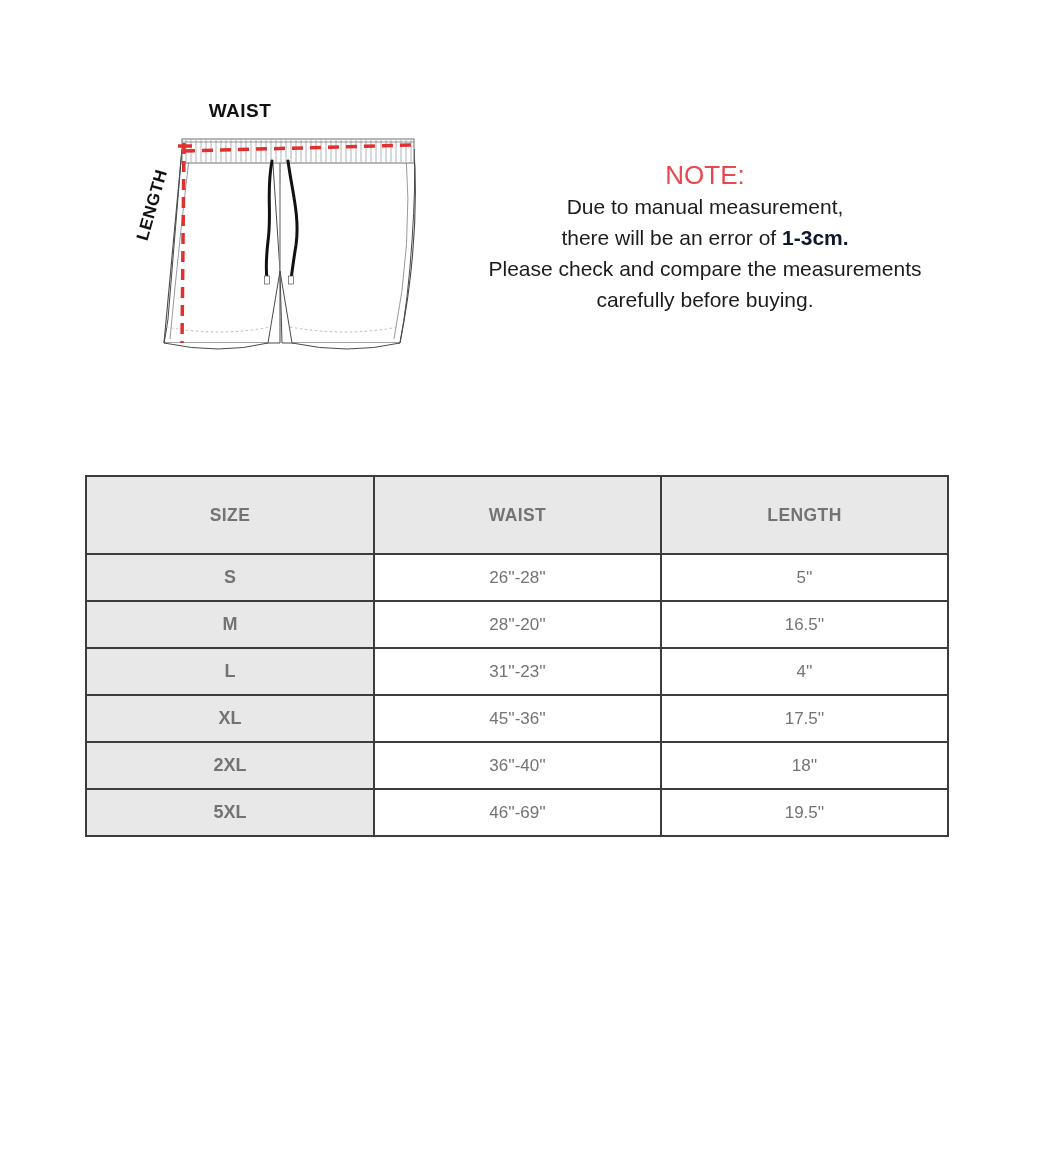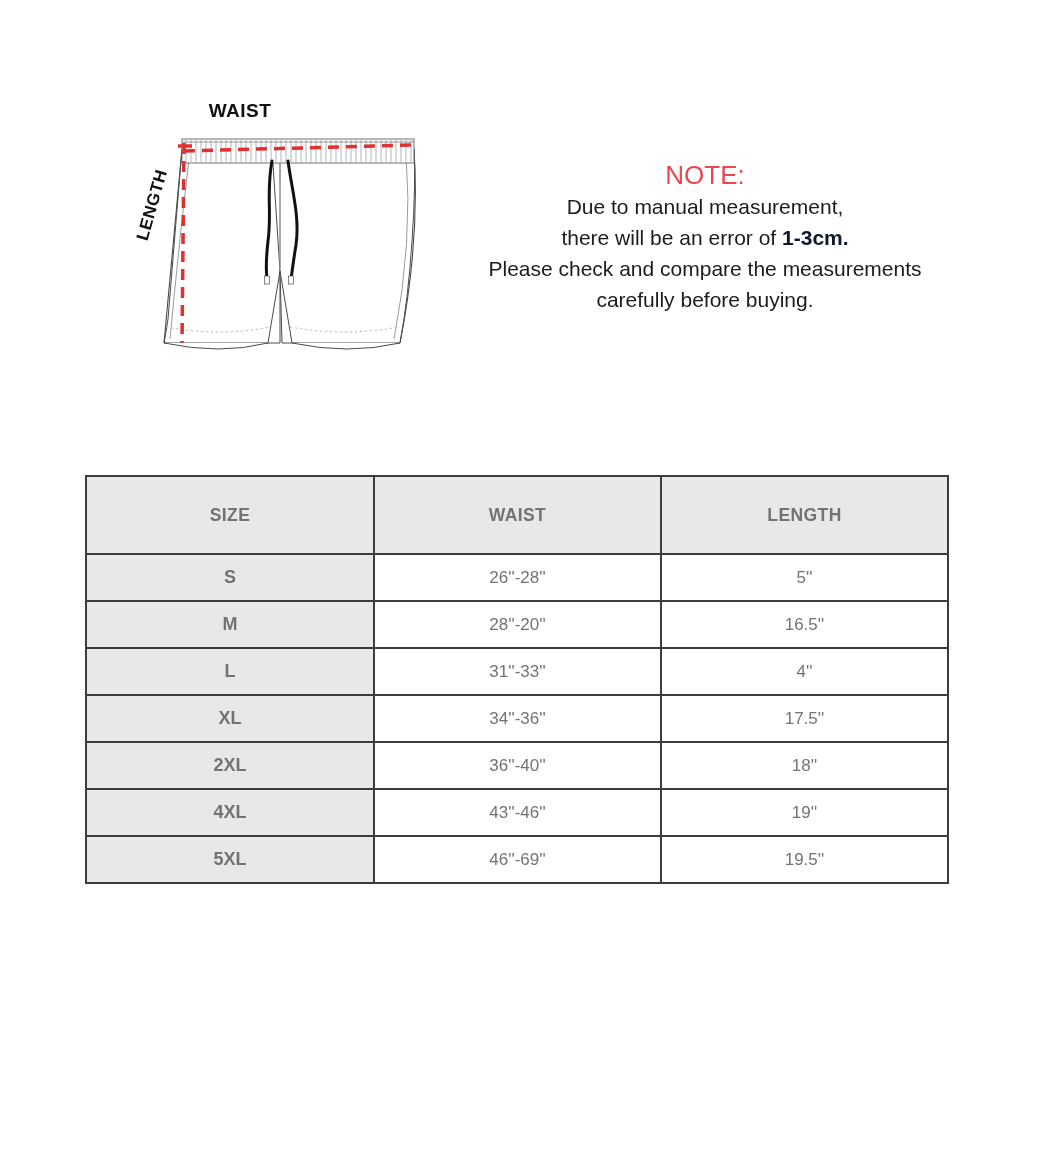--- a/index.html
+++ b/index.html
@@ -237,37 +237,32 @@
         <td>26''-28''</td>
         <td>5''</td>
       </tr>
       <tr>
         <td class="size-cell">M</td>
         <td>28''-20''</td>
         <td>16.5''</td>
       </tr>
       <tr>
         <td class="size-cell">L</td>
-        <td>31''-33''</td>
+        <td>31''-23''</td>
         <td>4''</td>
       </tr>
       <tr>
         <td class="size-cell">XL</td>
-        <td>34''-36''</td>
+        <td>45''-36''</td>
         <td>17.5''</td>
       </tr>
       <tr>
         <td class="size-cell">2XL</td>
         <td>36''-40''</td>
         <td>18''</td>
       </tr>
       <tr>
-        <td class="size-cell">4XL</td>
-        <td>43''-46''</td>
-        <td>19''</td>
-      </tr>
-      <tr>
         <td class="size-cell">5XL</td>
         <td>46''-69''</td>
         <td>19.5''</td>
       </tr>
     </tbody>
 </table>
 
 </body></html>

